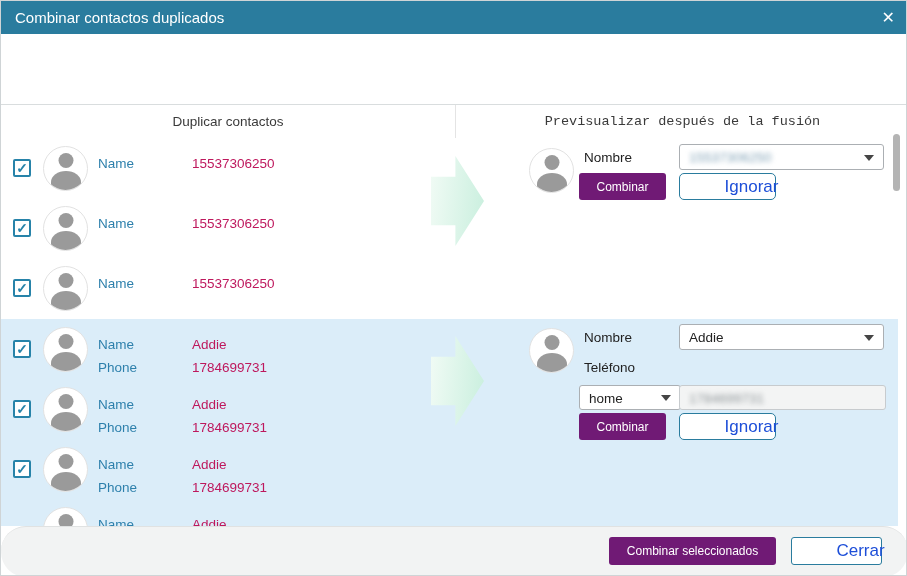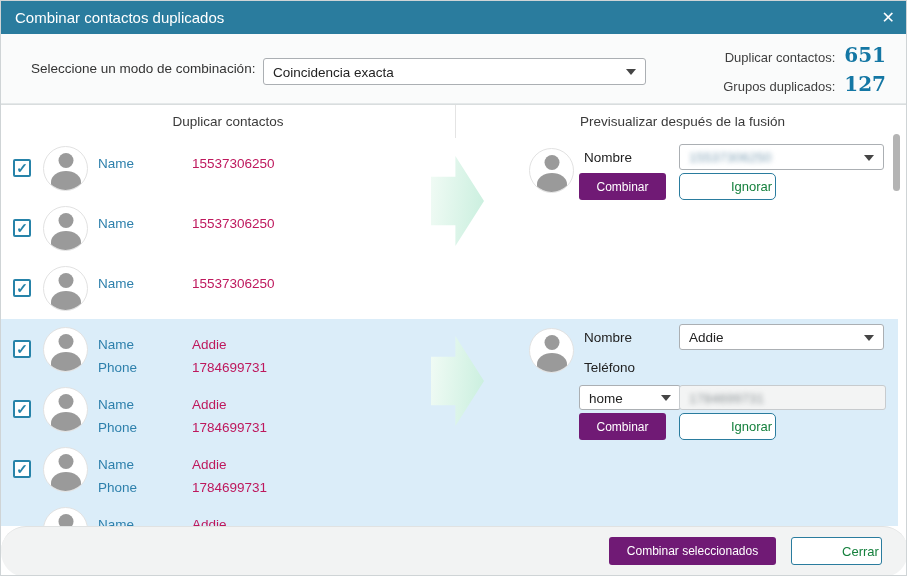--- a/index.html
+++ b/index.html
@@ -21,21 +21,21 @@
   .mode-select { left: 262px; top: 24px; width: 383px; height: 27px; }
   .stats { position: absolute; right: 22px; top: 9px; }
   .stat-row { display: flex; align-items: baseline; justify-content: flex-end; height: 29px; }
   .stat-label { font-size: 13px; color: #3f3f3f; margin-right: 9px; }
   .stat-value { font-family: "DejaVu Serif", serif; font-weight: bold; font-size: 20px; color: #1477A4; }
 
   
   .colheads { position: absolute; left: 0; top: 103px; width: 907px; height: 34px; background: #fff; border-top: 1px solid #D9DDDE; padding-left: 44px; }
   .colhead { position: absolute; top: 0; height: 34px; line-height: 34px; text-align: center; font-size: 13.5px; color: #3a3a3a; }
   .colhead.left { left: 0; width: 455px; border-right: 1px solid #E4E4E4; }
-  .colhead.right { left: 456px; right: 0; }
+  .colhead.right { left: 456px; right: 0; font-family: Liberation Mono, monospace; }
 
   
   .list { position: absolute; left: 0; top: 137px; width: 907px; height: 388px; overflow: hidden; background: #fff; }
   .group { position: absolute; left: 0; }
   .g1 { top: 0; width: 907px; height: 181px; background: #fff; }
   .g2 { top: 181px; width: 897px; height: 207px; background: #DBEDF9; }
 
   .dup-row { position: absolute; left: 0; width: 455px; height: 60px; }
   .checkbox { position: absolute; left: 12px; top: 21px; width: 18px; height: 18px; background: #fff; border: 2px solid #2783A9; border-radius: 2px;
               display: flex; align-items: center; justify-content: center; cursor: pointer; }
@@ -51,21 +51,21 @@
   .arrow { position: absolute; width: 53px; height: 90px; background: linear-gradient(95deg, #f1fbf5, #c9efde);
            clip-path: polygon(0 23%, 46% 23%, 46% 0, 100% 50%, 46% 100%, 46% 77%, 0 77%); }
 
   .p-avatar { position: absolute; left: 528px; width: 45px; height: 45px; border: 1px solid #E2E2E2; border-radius: 50%; background: #fff; overflow: hidden; }
   .p-avatar::before { content: ""; position: absolute; left: 50%; top: 6px; transform: translateX(-50%); width: 15px; height: 15px; border-radius: 50%; background: #9a9a9a; }
   .p-avatar::after { content: ""; position: absolute; left: 50%; top: 24px; transform: translateX(-50%); width: 30px; height: 22px; border-radius: 50% 50% 0 0; background: #9a9a9a; }
   .p-label { position: absolute; font-size: 13.5px; color: #222; }
 
   .btn-primary { position: absolute; background: #701a75; color: #fff; border-radius: 3px; font-size: 12px;
                  display: flex; align-items: center; justify-content: center; cursor: pointer; border: none; }
-  .btn-outline { position: absolute; background: #fff; border: 1px solid #2A7C9E; border-radius: 5px; color: #15803d; font-size: 13px;
+  .btn-outline { position: absolute; background: #fff; border: 1px solid #2A7C9E; border-radius: 5px; color: #1d4ed8; font-size: 17px;
                  display: flex; align-items: center; justify-content: center; cursor: pointer; padding-left: 48px; }
 
   .input-disabled { position: absolute; background: #F3F4F4; border: 1px solid #C7CBCE; border-radius: 3px; }
   .input-disabled .val { position: absolute; left: 9px; top: 50%; transform: translateY(-50%); font-size: 13.5px; white-space: nowrap; }
   .blur-teal { filter: blur(2.5px); color: #7FA0B5; }
   .blur-gray { filter: blur(2.5px); color: #8f9699; }
 
   .scroll-thumb { position: absolute; left: 892px; top: 133px; width: 7px; height: 57px; background: #B4B4B4; border-radius: 3.5px; }
 
   
@@ -76,37 +76,20 @@
 </head>
 <body>
 
 <div class="dialog">
 
   <div class="titlebar">
     <span class="title">Combinar contactos duplicados</span>
     <span class="close">✕</span>
   </div>
 
-  <div class="header">
-    <span class="mode-label">Seleccione un modo de combinación:</span>
-    <div class="selectbox mode-select">
-      <span class="val">Coincidencia exacta</span>
-      <i class="caret"></i>
-    </div>
-    <div class="stats">
-      <div class="stat-row">
-        <span class="stat-label">Duplicar contactos:</span>
-        <span class="stat-value">651</span>
-      </div>
-      <div class="stat-row">
-        <span class="stat-label">Grupos duplicados:</span>
-        <span class="stat-value">127</span>
-      </div>
-    </div>
-  </div>
 
   <div class="colheads">
     <div class="colhead left">Duplicar contactos</div>
     <div class="colhead right">Previsualizar después de la fusión</div>
   </div>
 
   <div class="list">
 
     <section class="group g1">
       <div class="dup-row" style="top:0">

